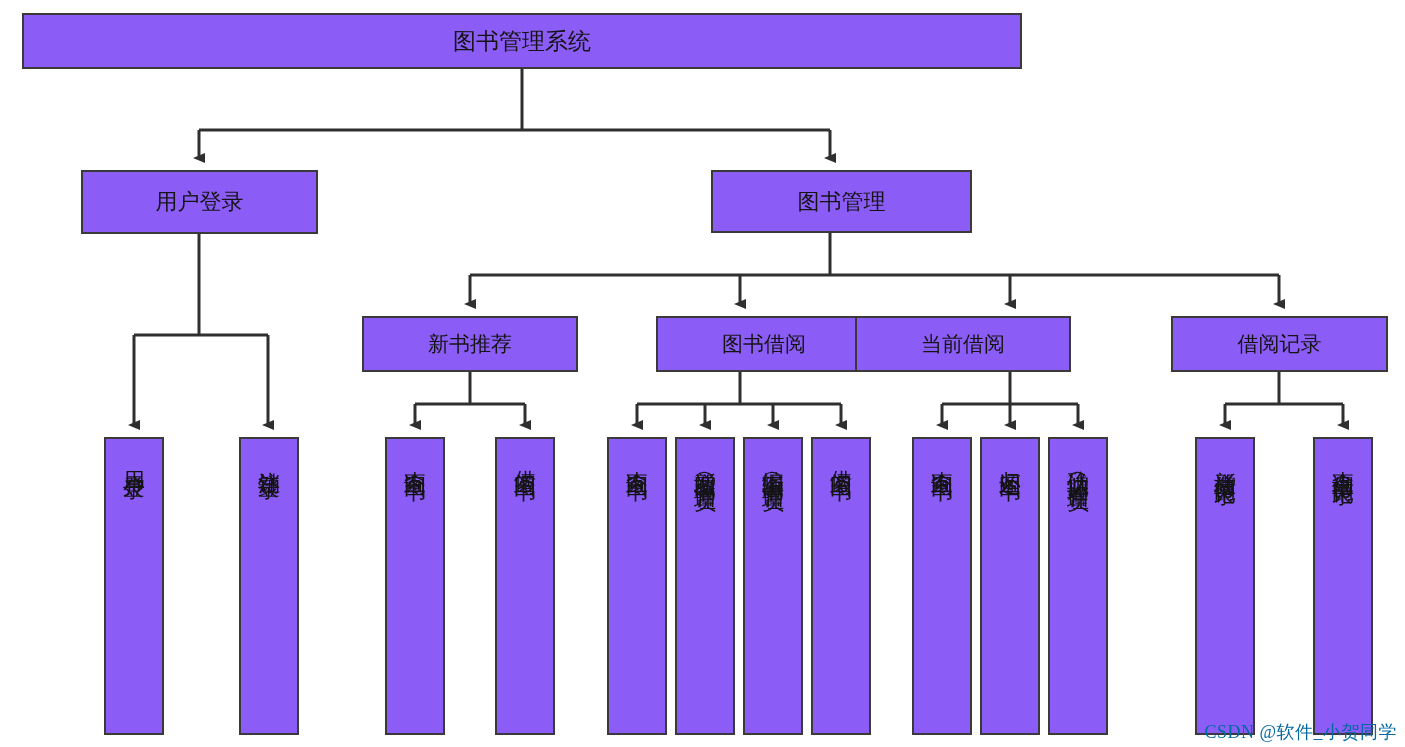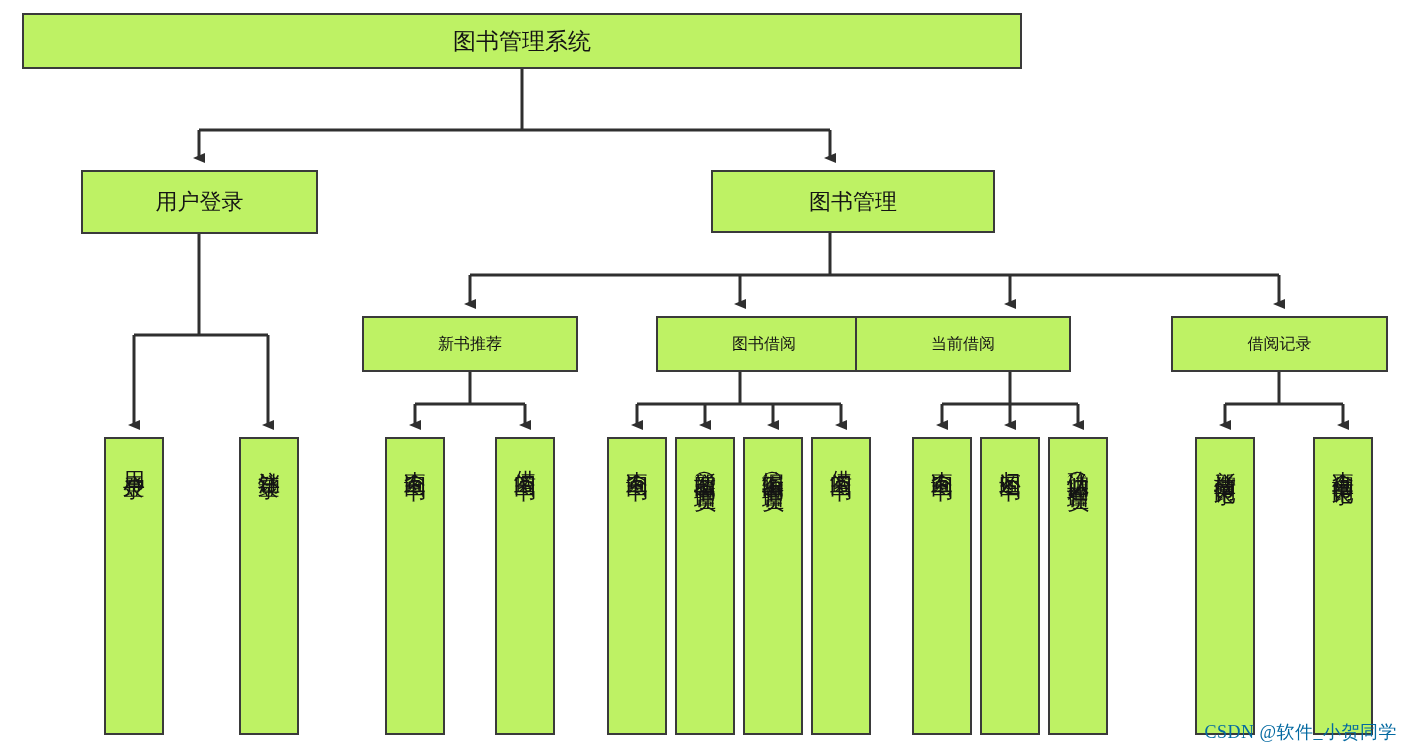--- a/index.html
+++ b/index.html
@@ -19,32 +19,32 @@
   svg#wires{
     position:absolute;
     left:0;top:0;
     width:1405px;
     height:747px;
     pointer-events:none;
   }
   .node{
     position:absolute;
     box-sizing:border-box;
-    background:#bef264;
+    background:#8b5cf6;
     border:2.5px solid #3a3a3a;
     display:flex;
     align-items:center;
     justify-content:center;
     text-align:center;
     color:#141414;
     z-index:2;
   }
   .node.root{ font-size:23px; }
   .node.lvl2{ font-size:22px; }
-  .node.lvl3{ font-size:16px; }
+  .node.lvl3{ font-size:21px; }
   .node.leaf{
     font-size:22px;
     align-items:flex-start;
     justify-content:center;
     padding-top:14px;
   }
   .leaf .vtext{
     writing-mode:vertical-rl;
     text-orientation:upright;
     letter-spacing:3px;
@@ -121,21 +121,21 @@
   </svg>
 
   <div class="node root" style="left:22px;top:13px;width:1000px;height:56px;">
     <span>图书管理系统</span>
   </div>
 
   <div class="node lvl2" style="left:81px;top:170px;width:237px;height:64px;">
     <span>用户登录</span>
   </div>
 
-  <div class="node lvl2" style="left:711px;top:170px;width:284px;height:63px;">
+  <div class="node lvl2" style="left:711px;top:170px;width:261px;height:63px;">
     <span>图书管理</span>
   </div>
 
   <div class="node lvl3" style="left:362px;top:316px;width:216px;height:56px;">
     <span>新书推荐</span>
   </div>
 
   <div class="node lvl3" style="left:632px;top:316px;width:216px;height:56px;margin-left:24px;">
     <span>图书借阅</span>
   </div>

